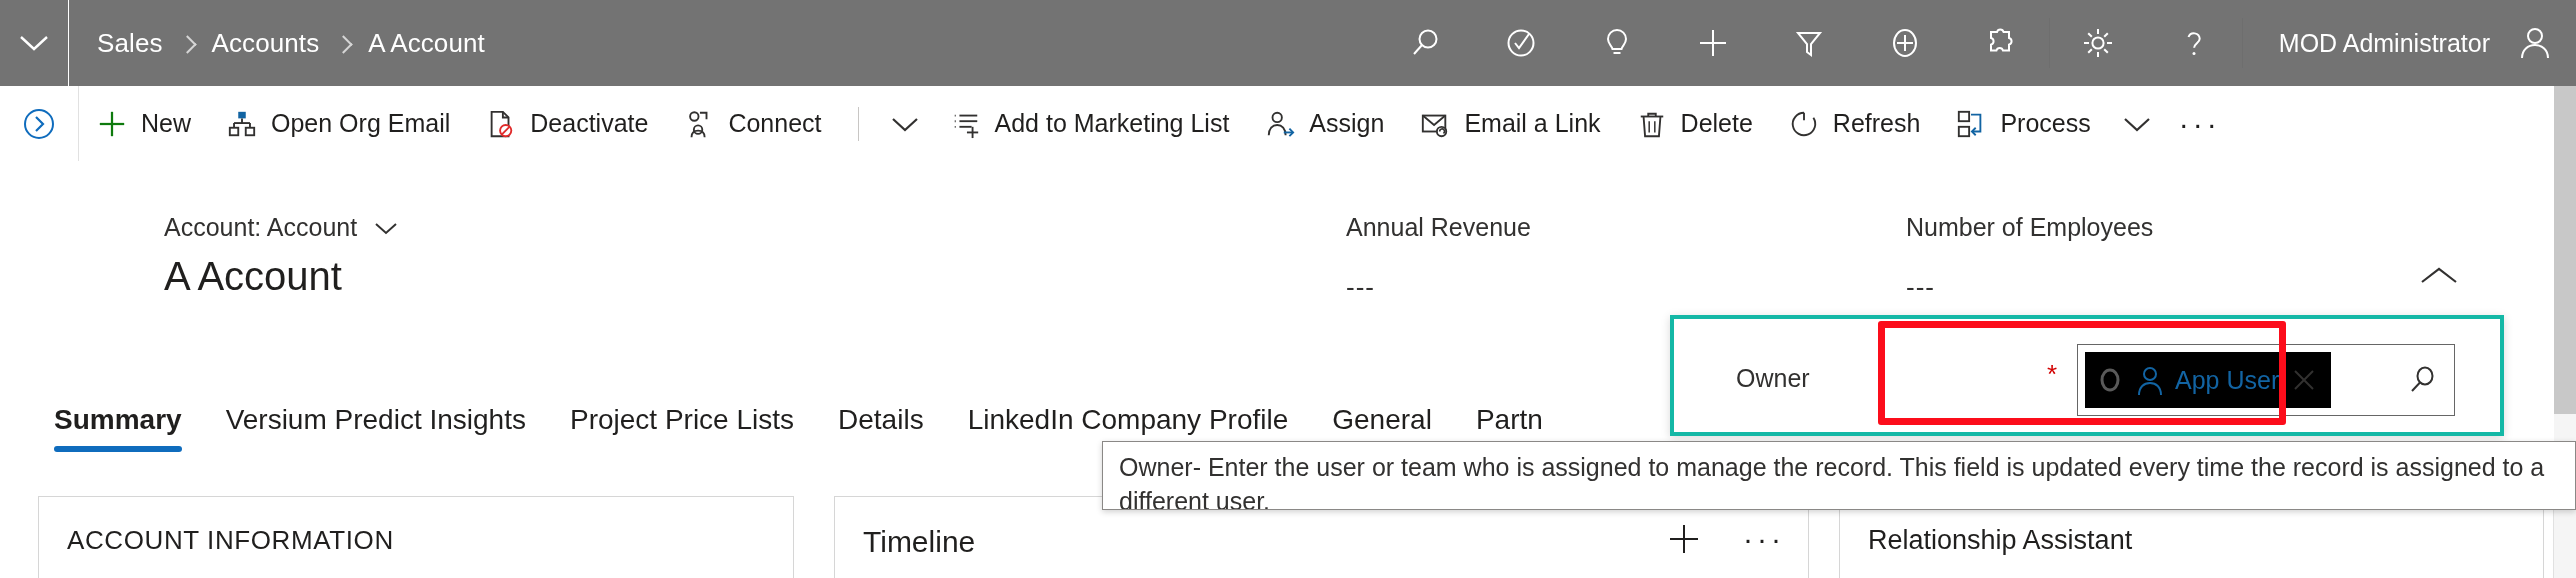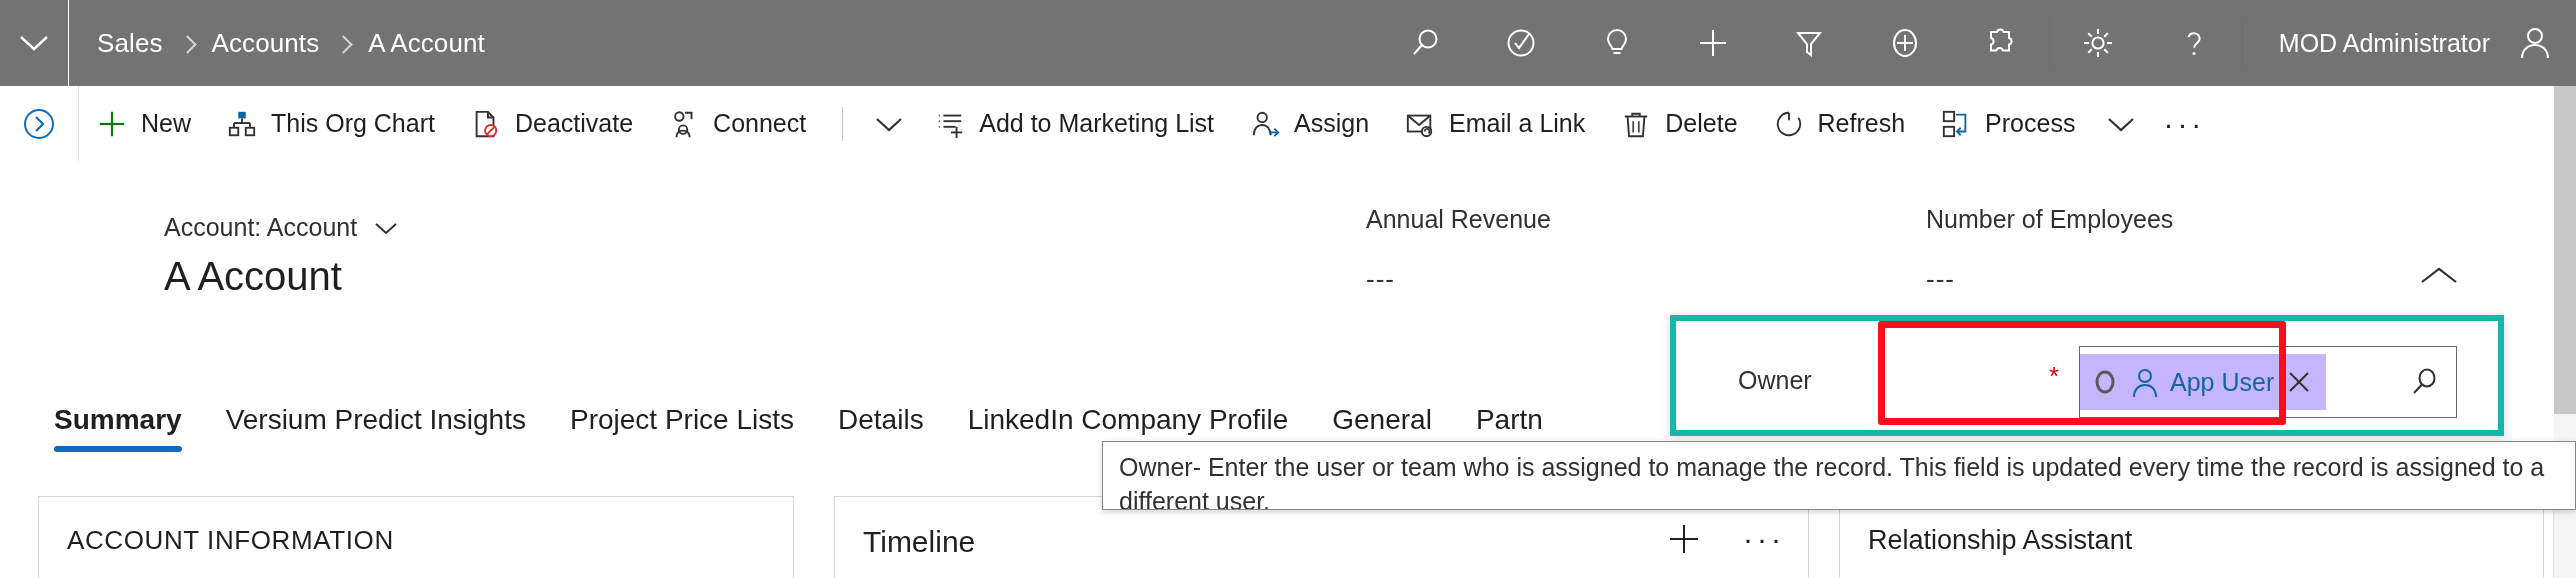--- a/index.html
+++ b/index.html
@@ -145,22 +145,21 @@
   }
   .rec-title {
     position: absolute;
     left: 164px; top: 93px;
     font-size: 40px;
     color: #201f1e;
     white-space: nowrap;
   }
   .hdr-field {
     position: absolute;
-    top: 44px;
-    margin-left: 20px;
+    top: 52px;
   }
   .hdr-field .hf-label {
     font-size: 25px;
     color: #323130;
     white-space: nowrap;
   }
   .hdr-field .hf-value {
     margin-top: 30px;
     font-size: 26px;
     color: #323130;
@@ -174,21 +173,21 @@
     width: 56px; height: 46px;
     display: flex; align-items: center; justify-content: center;
   }
 
   
   .owner-panel {
     position: absolute;
     left: 1670px; top: 315px;
     width: 834px; height: 121px;
     background: #ffffff;
-    border: 6px solid #14b8a6;
+    border: 4px solid #14b8a6;
     box-shadow: 0 2px 9px rgba(0,0,0,0.15);
     z-index: 40;
   }
   .owner-label {
     position: absolute;
     left: 62px; top: 45px;
     font-size: 25px;
     color: #323130;
   }
   .owner-required {
@@ -204,22 +203,23 @@
     width: 378px; height: 72px;
     border: 1px solid #666666;
     background: #ffffff;
     display: flex;
     align-items: center;
   }
   .owner-chip {
     display: flex; align-items: center;
     gap: 10px;
     height: 56px;
+    margin-left: 7px;
     padding: 0 12px 0 10px;
-    background: #c4b5fd;
+    background: #000000;
   }
   .owner-chip-text {
     font-size: 25px;
     color: #1264a3;
     white-space: nowrap;
   }
   .owner-chip-x {
     width: 30px; height: 30px;
     display: flex; align-items: center; justify-content: center;
   }
@@ -471,21 +471,21 @@
       <svg width="32" height="32" viewBox="0 0 32 32">
         <rect x="12" y="3" width="8" height="7" fill="#1264a3"></rect>
         <rect x="3" y="20" width="9" height="8" fill="none" stroke="#323130" stroke-width="2"></rect>
         <rect x="20" y="20" width="9" height="8" fill="none" stroke="#323130" stroke-width="2"></rect>
         <line x1="16" y1="10" x2="16" y2="15" stroke="#323130" stroke-width="2"></line>
         <line x1="7.5" y1="15" x2="24.5" y2="15" stroke="#323130" stroke-width="2"></line>
         <line x1="7.5" y1="15" x2="7.5" y2="20" stroke="#323130" stroke-width="2"></line>
         <line x1="24.5" y1="15" x2="24.5" y2="20" stroke="#323130" stroke-width="2"></line>
       </svg>
     </span>
-    <span>This Org Chart</span>
+    <span>Open Org Email</span>
   </div>
 
   <div class="cmd-btn">
     <span class="ico">
       <svg width="32" height="32" viewBox="0 0 32 32">
         <path d="M6 3 h12 l6 6 v20 h-18 z" fill="none" stroke="#323130" stroke-width="2"></path>
         <polyline points="18,3 18,9 24,9" fill="none" stroke="#323130" stroke-width="2"></polyline>
         <circle cx="21" cy="23" r="6" fill="#ffffff" stroke="#e02b2b" stroke-width="2"></circle>
         <line x1="17" y1="27" x2="25" y2="19" stroke="#e02b2b" stroke-width="2"></line>
       </svg>

